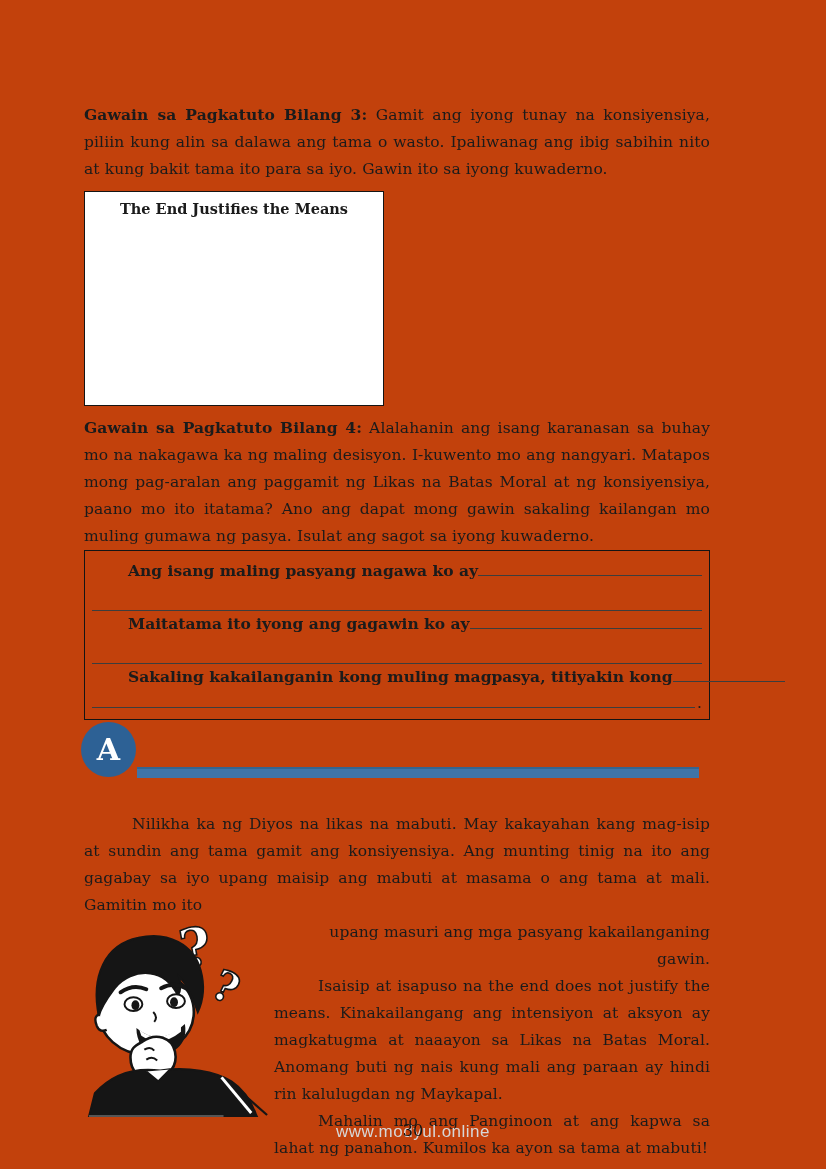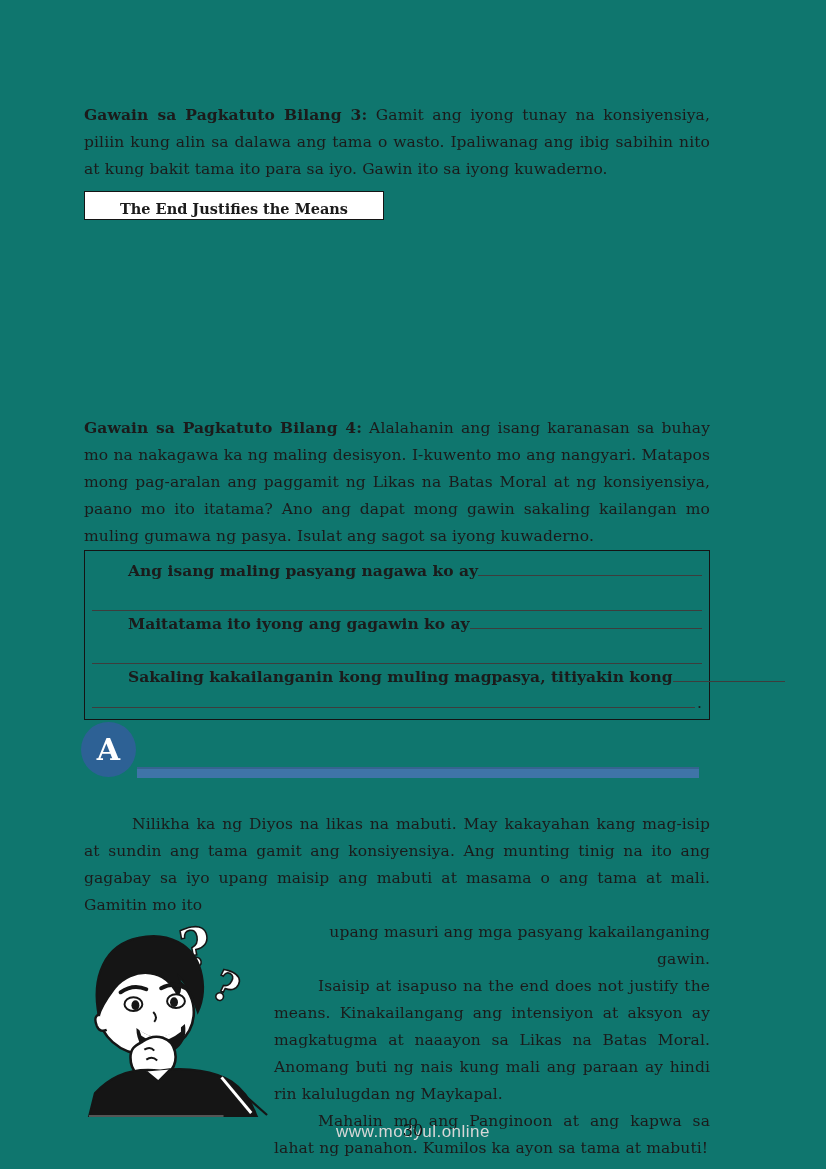--- a/index.html
+++ b/index.html
@@ -1,38 +1,38 @@
 <!DOCTYPE html>
 <html><head>
 <meta charset="utf-8">
 <style>
   html,body { margin:0; padding:0; background:#ffffff; }
   .page {
     position: relative;
     width: 826px; height: 1169px;
-    background: #0f766e;
+    background: #c2410c;
     font-family: "DejaVu Serif", serif;
     color: #1b1b1b;
     overflow: hidden;
   }
   .content {
     position: absolute; left: 84px; top: 101px; width: 626px;
   }
   .para {
     margin: 0;
     font-size: 15.5px;
     line-height: 27px;
     text-align: justify;
     letter-spacing: 0.1px;
   }
   .para b { letter-spacing: 0.1px; }
   .mb8 { margin-bottom: 8px; }
 
   
-  .boxes { display: flex; gap: 17px; height: 215px; margin-bottom: 8px; flex-direction: column; }
+  .boxes { display: flex; gap: 17px; height: 215px; margin-bottom: 8px; }
   .box { border: 1.6px solid #141414; box-sizing: border-box; background:#fff; }
   .box-left  { width: 300px; }
   .box-right { flex: 1; }
   .box-title {
     font-weight: bold; text-align: center;
     font-size: 14.5px; line-height: 20px;
     padding: 7px 2px 0 2px;
     white-space: nowrap; overflow: hidden;
   }
 

